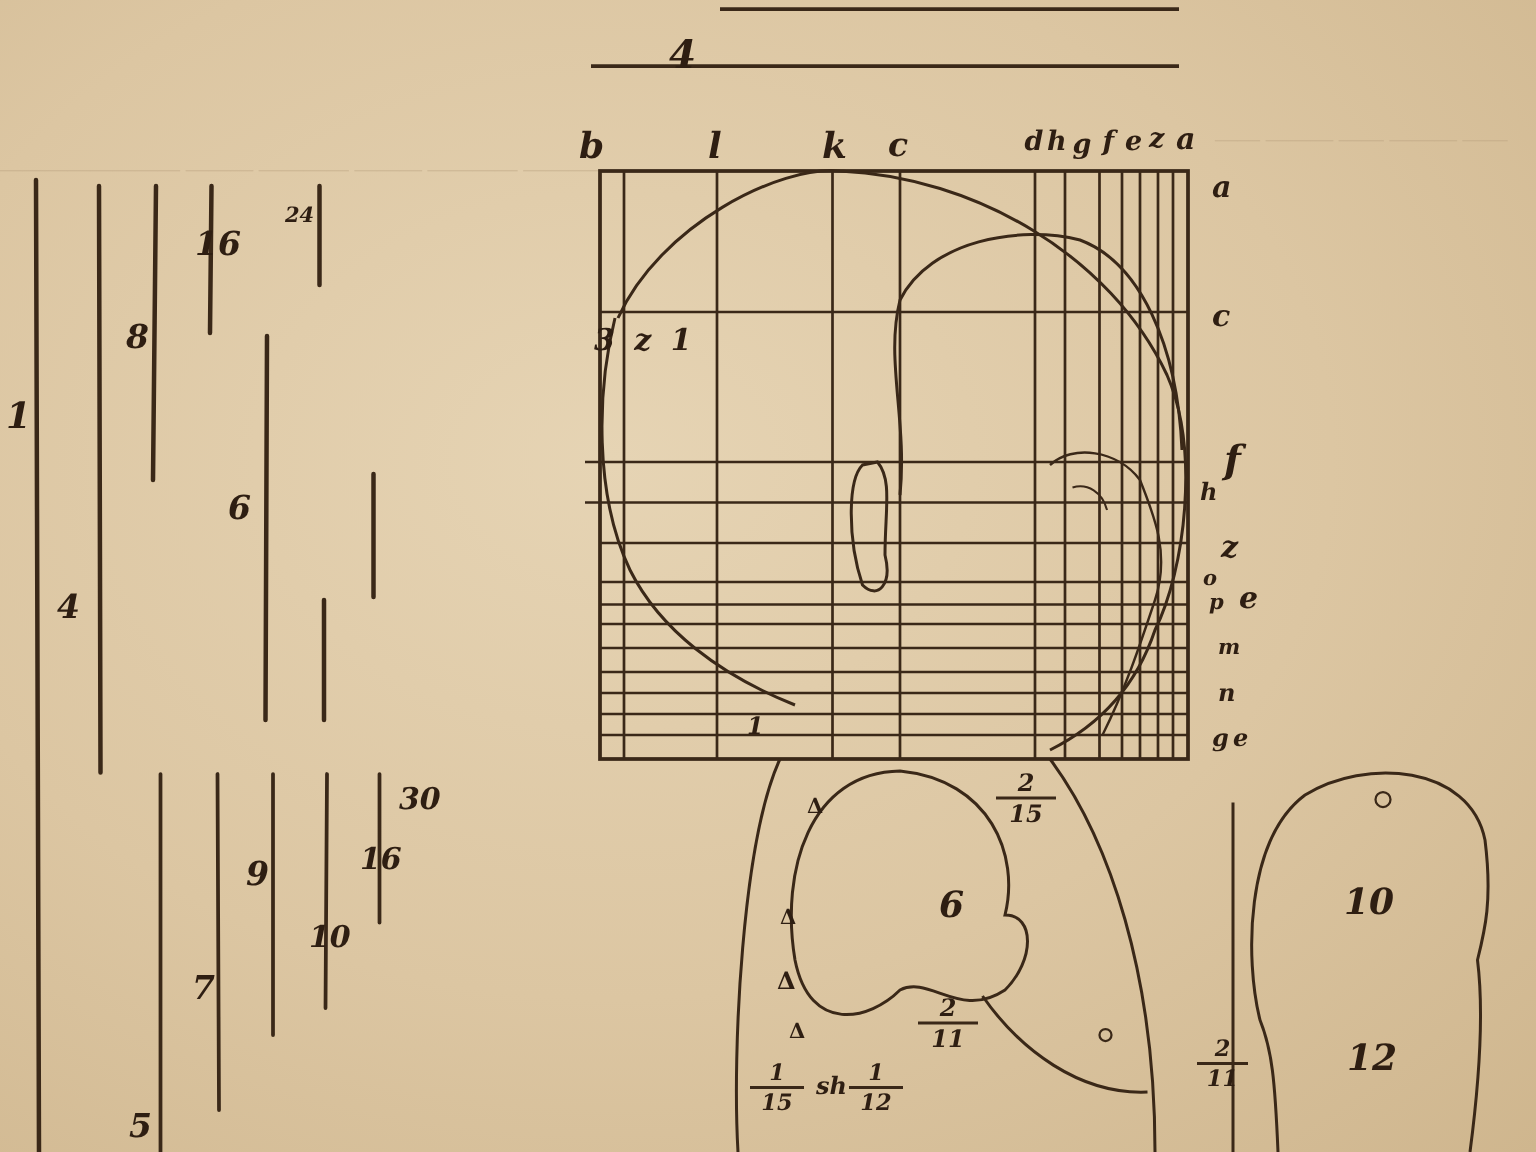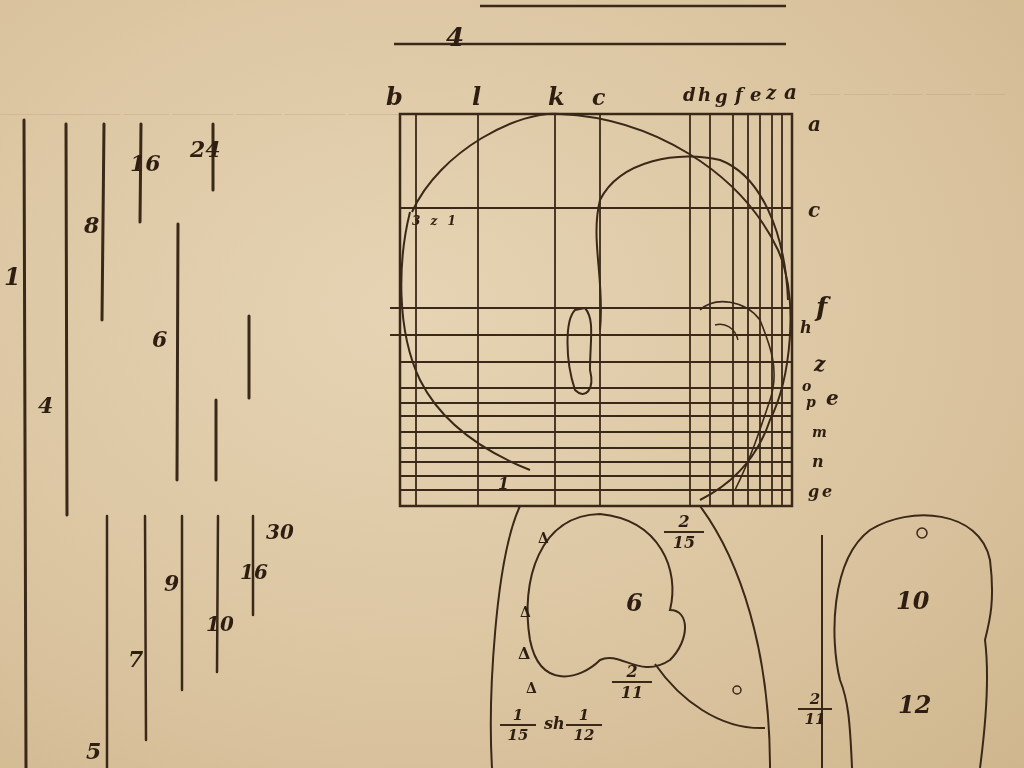--- a/index.html
+++ b/index.html
@@ -118,28 +118,28 @@
 <span class="lbl" style="left:800px;top:318px;font-size:16px;">h</span>
 <span class="lbl" style="left:814px;top:352px;font-size:20px;">z</span>
 <span class="lbl" style="left:802px;top:378px;font-size:14px;">o</span>
 <span class="lbl" style="left:806px;top:394px;font-size:14px;">p</span>
 <span class="lbl" style="left:826px;top:386px;font-size:20px;">e</span>
 <span class="lbl" style="left:812px;top:424px;font-size:14px;">m</span>
 <span class="lbl" style="left:812px;top:452px;font-size:16px;">n</span>
 <span class="lbl" style="left:808px;top:482px;font-size:16px;">g</span>
 <span class="lbl" style="left:822px;top:482px;font-size:16px;">e</span>
 
-<span class="lbl" style="left:412px;top:214px;font-size:12px;letter-spacing:3px;">3 z 1</span>
+<span class="lbl" style="left:396px;top:214px;font-size:20px;letter-spacing:3px;">3 z 1</span>
 <span class="lbl" style="left:498px;top:474px;font-size:16px;">1</span>
 
 <span class="lbl" style="left:4px;top:262px;font-size:24px;">1</span>
 <span class="lbl" style="left:38px;top:392px;font-size:22px;">4</span>
 <span class="lbl" style="left:84px;top:212px;font-size:22px;">8</span>
 <span class="lbl" style="left:130px;top:150px;font-size:22px;">16</span>
-<span class="lbl" style="left:190px;top:136px;font-size:22px;">24</span>
+<span class="lbl" style="left:190px;top:136px;font-size:14px;">24</span>
 <span class="lbl" style="left:152px;top:326px;font-size:22px;">6</span>
 
 <span class="lbl" style="left:86px;top:738px;font-size:22px;">5</span>
 <span class="lbl" style="left:128px;top:646px;font-size:22px;">7</span>
 <span class="lbl" style="left:164px;top:570px;font-size:22px;">9</span>
 <span class="lbl" style="left:206px;top:612px;font-size:20px;">10</span>
 <span class="lbl" style="left:240px;top:560px;font-size:20px;">16</span>
 <span class="lbl" style="left:266px;top:520px;font-size:20px;">30</span>
 
 <span class="lbl" style="left:626px;top:588px;font-size:24px;">6</span>

